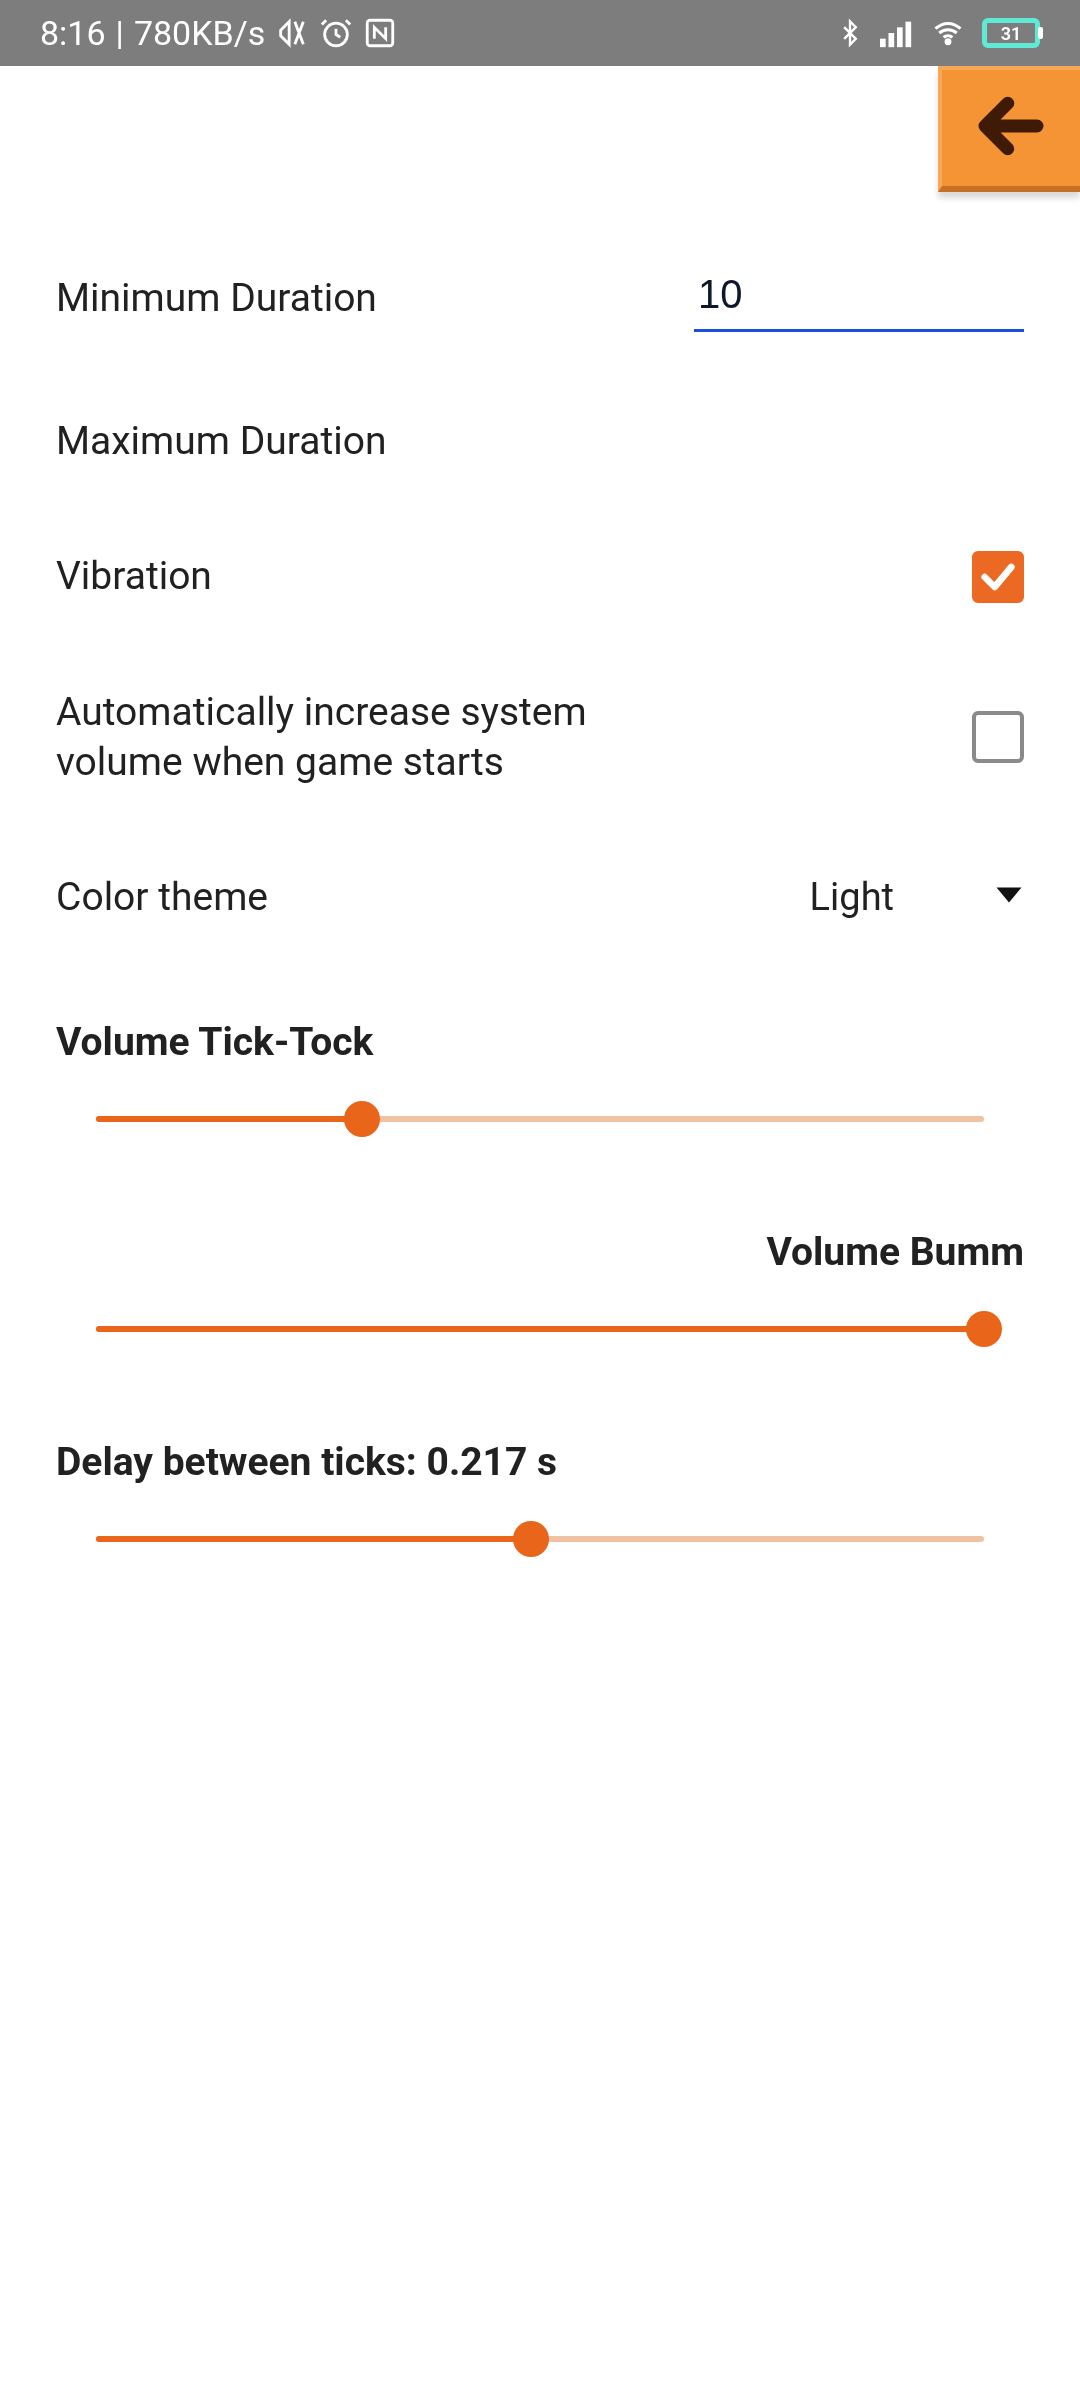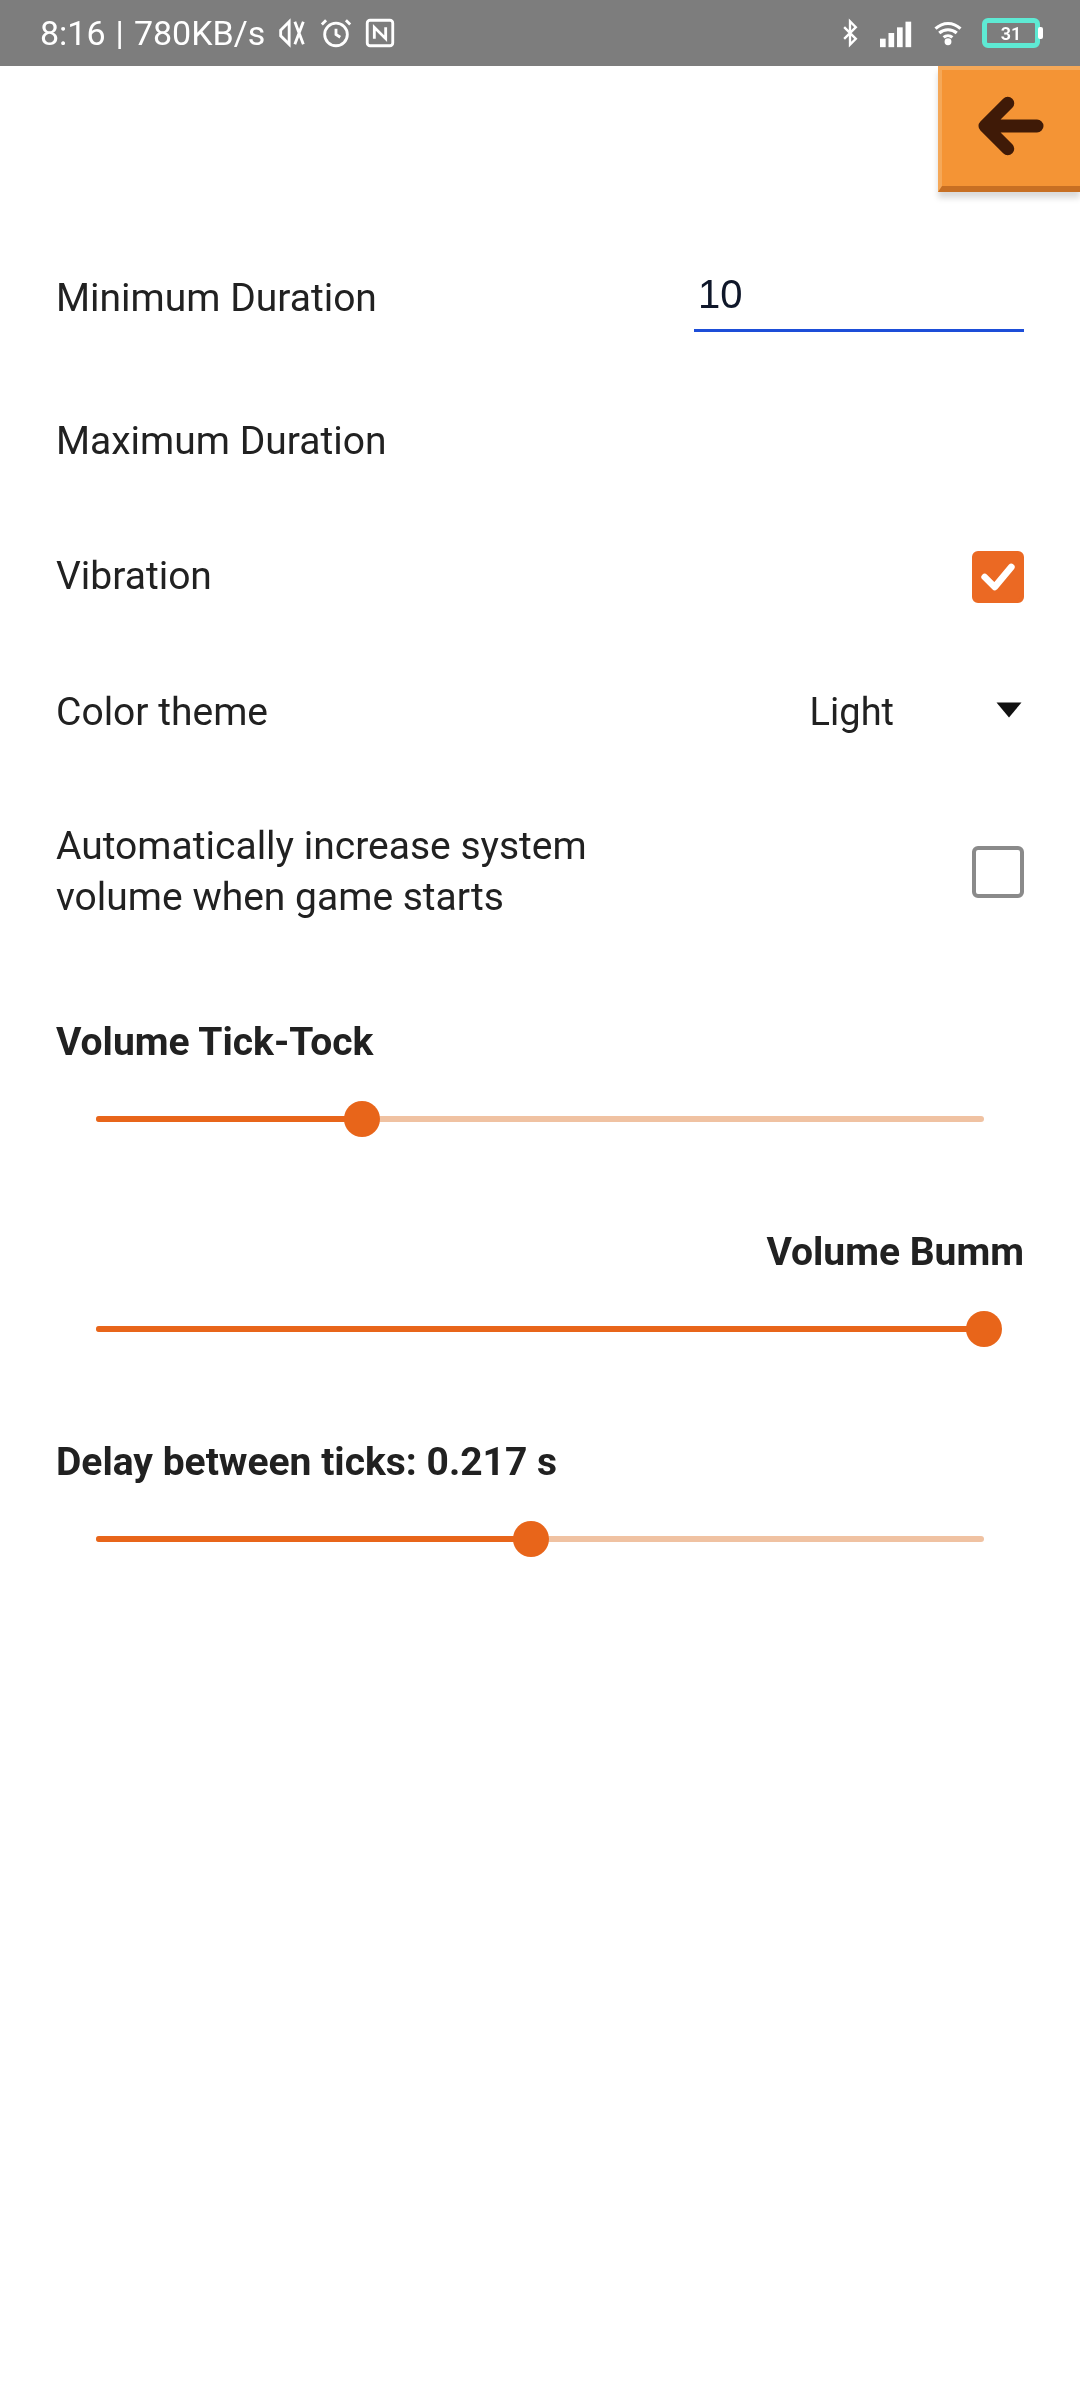--- a/index.html
+++ b/index.html
@@ -140,36 +140,36 @@
     <div class="ctrl">
       <span id="chk-vibration" class="checkbox checked">
         <svg width="40" height="40" viewBox="0 0 24 24" fill="none" stroke="#fff" stroke-width="4" stroke-linecap="round" stroke-linejoin="round">
             <path d="M4 12l6 6L20 6"></path>
           </svg>
       </span>
     </div>
   </div>
 
   <div class="row">
+    <div class="label">Automatically increase system volume when game starts</div>
+    <div class="ctrl">
+      <span id="chk-auto" class="checkbox">
+        
+      </span>
+    </div>
+  </div>
+
+  <div class="row">
     <div class="label">Color theme</div>
     <div class="ctrl select-row">
       <span class="select-text">Light</span>
       <span style="margin-left:60px;">
         <svg width="30" height="20" viewBox="0 0 24 16">
             <path d="M2 2l10 12L22 2z" fill="#111"></path>
           </svg>
-      </span>
-    </div>
-  </div>
-
-  <div class="row">
-    <div class="label">Automatically increase system volume when game starts</div>
-    <div class="ctrl">
-      <span id="chk-auto" class="checkbox">
-        
       </span>
     </div>
   </div>
 
   <div class="slider-wrap" style="margin-top:24px;">
     <div class="slider-label">Volume Tick-Tock</div>
     <div class="slider">
       <div class="track-bg"></div>
       <div id="fill-tick" class="track-fill" style="width: 30%;"></div>
       <div id="thumb-tick" class="thumb" style="left: 30%;"></div>

